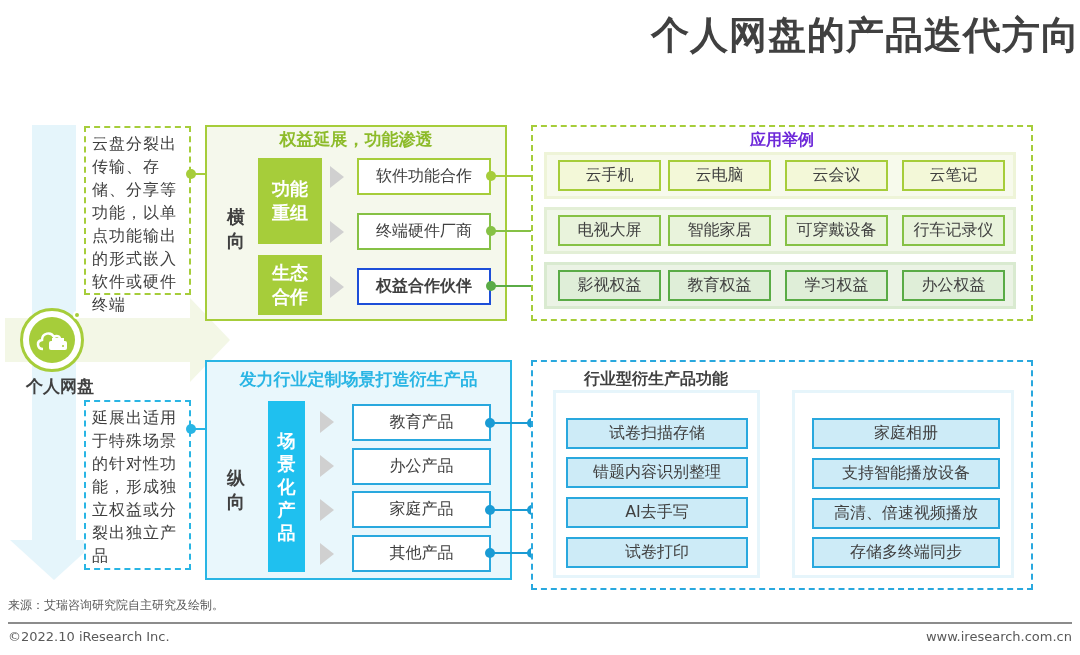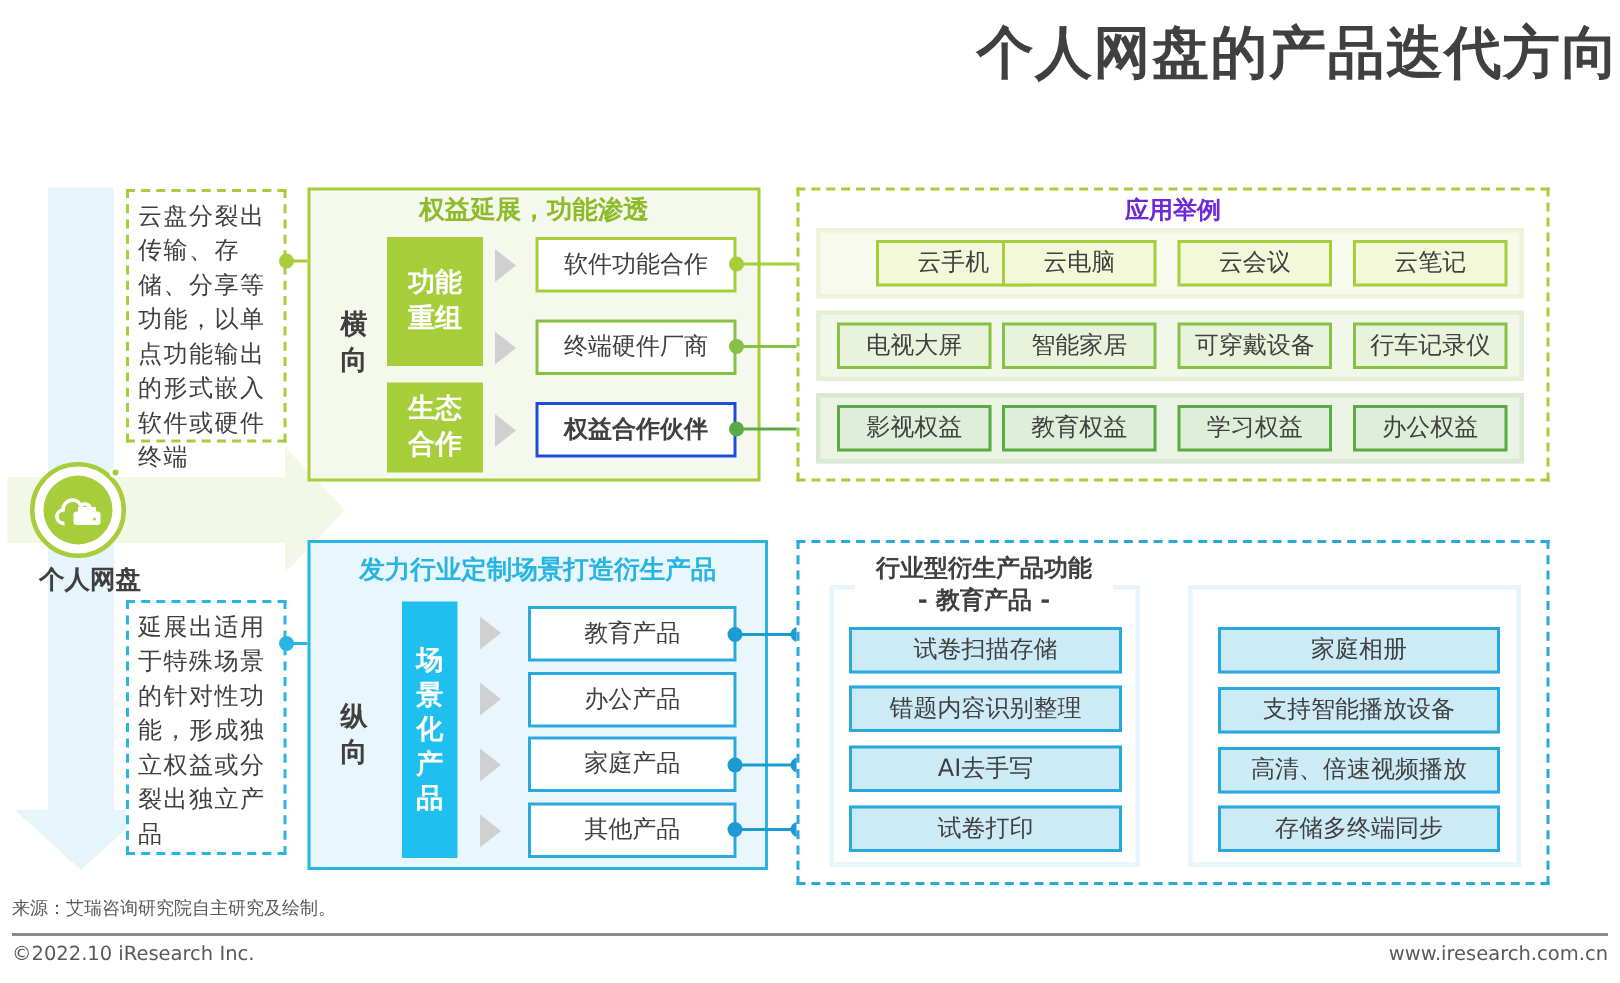--- a/index.html
+++ b/index.html
@@ -154,21 +154,21 @@
 <div class="abs dot" style="left:486px;top:281px;background:#5aab46;"></div>
 <div class="abs hline" style="left:491px;top:285px;width:56px;background:#5aab46;"></div>
 <div class="abs dot" style="left:542px;top:281px;background:#5aab46;"></div>
 
 <div class="abs panel-ex"></div>
 <div class="abs panel-ex-title">应用举例</div>
 <div class="abs ex-row ex-row-1"></div>
 <div class="abs ex-row ex-row-2"></div>
 <div class="abs ex-row ex-row-3"></div>
 
-<div class="abs ex-cell ex-cell-1" style="left:584px;top:160px;">云手机</div>
+<div class="abs ex-cell ex-cell-1" style="left:558px;top:160px;">云手机</div>
 <div class="abs ex-cell ex-cell-1" style="left:668px;top:160px;">云电脑</div>
 <div class="abs ex-cell ex-cell-1" style="left:785px;top:160px;">云会议</div>
 <div class="abs ex-cell ex-cell-1" style="left:902px;top:160px;">云笔记</div>
 
 <div class="abs ex-cell ex-cell-2" style="left:558px;top:215px;">电视大屏</div>
 <div class="abs ex-cell ex-cell-2" style="left:668px;top:215px;">智能家居</div>
 <div class="abs ex-cell ex-cell-2" style="left:785px;top:215px;">可穿戴设备</div>
 <div class="abs ex-cell ex-cell-2" style="left:902px;top:215px;">行车记录仪</div>
 
 <div class="abs ex-cell ex-cell-3" style="left:558px;top:270px;">影视权益</div>
@@ -199,21 +199,20 @@
 <div class="abs dot" style="left:527px;top:505px;background:#1a9bd4;"></div>
 <div class="abs dot" style="left:485px;top:548px;background:#1a9bd4;"></div>
 <div class="abs hline" style="left:490px;top:552px;width:42px;background:#1a9bd4;"></div>
 <div class="abs dot" style="left:527px;top:548px;background:#1a9bd4;"></div>
 
 <div class="abs panel-func"></div>
 
 <div class="abs func-col-bracket" style="left:553px;top:390px;width:207px;height:188px;"></div>
 <div class="abs func-title" style="left:570px;top:368px;width:172px;">
   <div>行业型衍生产品功能</div>
-  <div>- 教育产品 -</div>
 </div>
 <div class="abs func-cell" style="left:566px;top:418px;width:182px;">试卷扫描存储</div>
 <div class="abs func-cell" style="left:566px;top:457px;width:182px;">错题内容识别整理</div>
 <div class="abs func-cell" style="left:566px;top:497px;width:182px;">AI去手写</div>
 <div class="abs func-cell" style="left:566px;top:537px;width:182px;">试卷打印</div>
 
 <div class="abs func-col-bracket" style="left:792px;top:390px;width:222px;height:188px;"></div>
 <div class="abs func-title" style="left:812px;top:368px;width:182px;">
 </div>
 <div class="abs func-cell" style="left:812px;top:418px;width:188px;">家庭相册</div>

